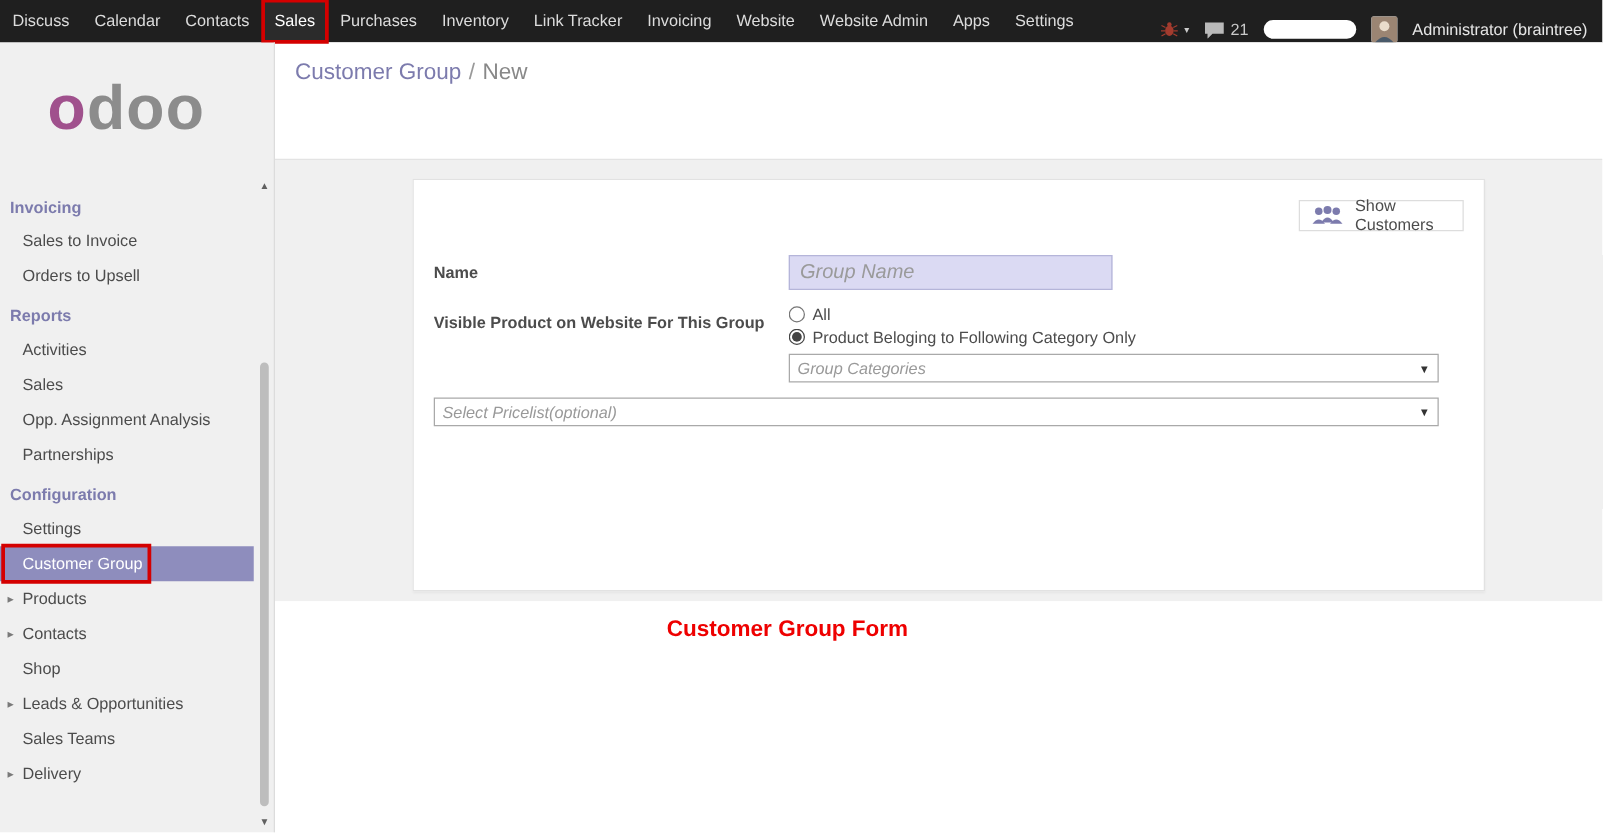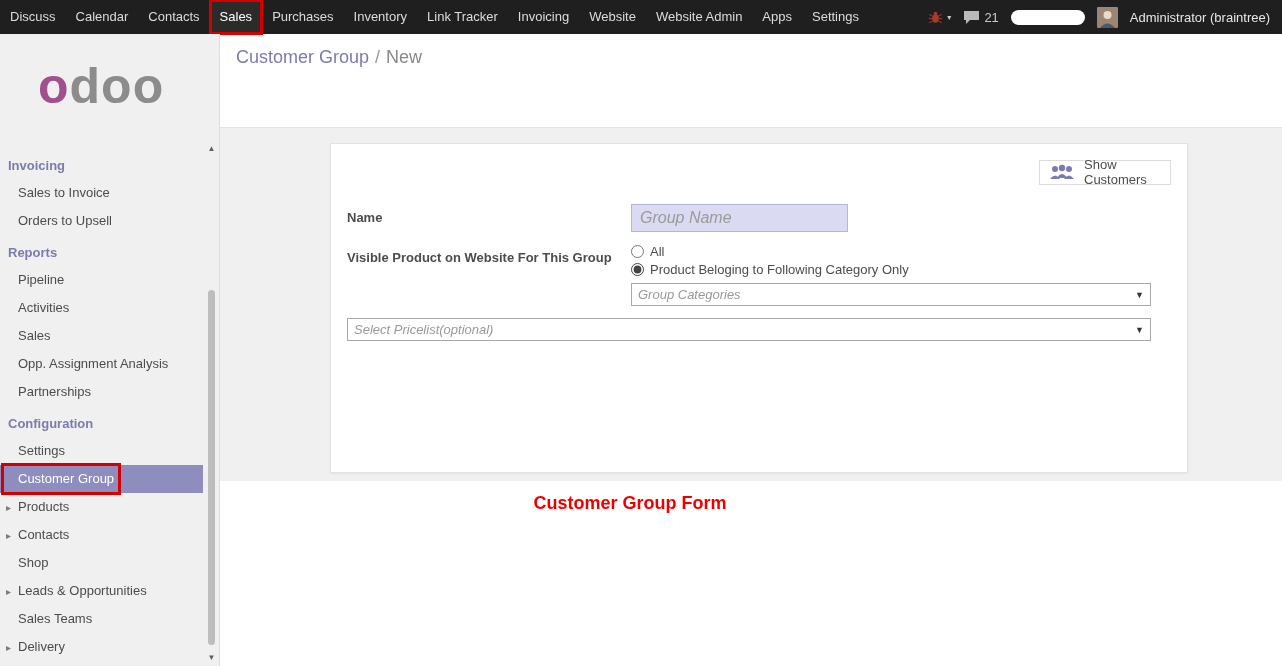--- a/index.html
+++ b/index.html
@@ -9,21 +9,21 @@
     background: #ffffff;
     position: relative;
     overflow: hidden;
     font-size: 13px;
     color: #4c4c4c;
   }
 
   
   .topbar {
     height: 34px; background: #1f1f1f; color: #dcdcdc;
-    display: flex; align-items: center; font-size: 13px;
+    display: flex; align-items: flex-end; font-size: 13px;
   }
   .tb-item { padding: 0 10px; line-height: 34px; cursor: pointer; white-space: nowrap; }
   .tb-item.active {
     background: #2b2b2b; color: #fff;
     outline: 3px solid #d40000; outline-offset: -2px;
   }
   .tb-right { margin-left: auto; display: flex; align-items: center; gap: 12px; padding-right: 12px; }
   .tb-group { display: flex; align-items: center; gap: 4px; cursor: pointer; }
   .tb-caret { font-size: 8px; color: #cccccc; }
   .msg-count { color: #c9c9c9; }
@@ -80,21 +80,21 @@
     background: #ffffff; border: 1px solid #dddddd; display: flex; align-items: center;
     gap: 8px; padding: 0 8px; font-size: 13px; color: #4c4c4c; cursor: pointer; text-align: left;
     font-family: "Liberation Sans", sans-serif;
   }
   .sc-label { width: 66px; line-height: 1.15; }
   .rows { margin-top: 44px; }
   .row { display: flex; margin-bottom: 12px; }
   .row-label { width: 284px; flex-shrink: 0; font-weight: bold; color: #4c4c4c; font-size: 13px; padding-top: 6px; }
   .row-value { flex: 1; padding-right: 20px; }
   .name-input {
-    width: 217px; height: 28px; background: #dbdaf3; border: 1px solid #b5b5d9;
+    width: 259px; height: 28px; background: #dbdaf3; border: 1px solid #b5b5d9;
     padding: 0 8px; font-size: 16px; font-family: "Liberation Sans", sans-serif;
   }
   .name-input::placeholder { color: #9a9a9a; font-style: italic; }
   .radio-line { display: flex; align-items: center; gap: 6px; font-size: 13px; color: #4c4c4c; margin-bottom: 3px; cursor: pointer; }
   .radio-line input { width: 13px; height: 13px; accent-color: #444444; cursor: pointer; }
   .o-select {
     height: 23px; border: 1px solid #a9a9a9; background: #ffffff;
     display: flex; align-items: center; padding: 0 6px; font-size: 13px; cursor: pointer;
   }
   .o-select .ph { color: #999999; font-style: italic; flex: 1; }
@@ -157,21 +157,20 @@
 
 <div class="sidebar">
   <div class="logo"><span class="logo-o1">o</span><span>doo</span></div>
 
   <div class="menu">
     <div class="side-header">Invoicing</div>
     <div class="side-item">Sales to Invoice</div>
     <div class="side-item">Orders to Upsell</div>
 
     <div class="side-header">Reports</div>
-    <div class="side-item">Pipeline</div>
     <div class="side-item">Activities</div>
     <div class="side-item">Sales</div>
     <div class="side-item">Opp. Assignment Analysis</div>
     <div class="side-item">Partnerships</div>
 
     <div class="side-header">Configuration</div>
     <div class="side-item">Settings</div>
     <div class="side-item active">
       <span class="red-box"></span>
       <span>Customer Group</span>

